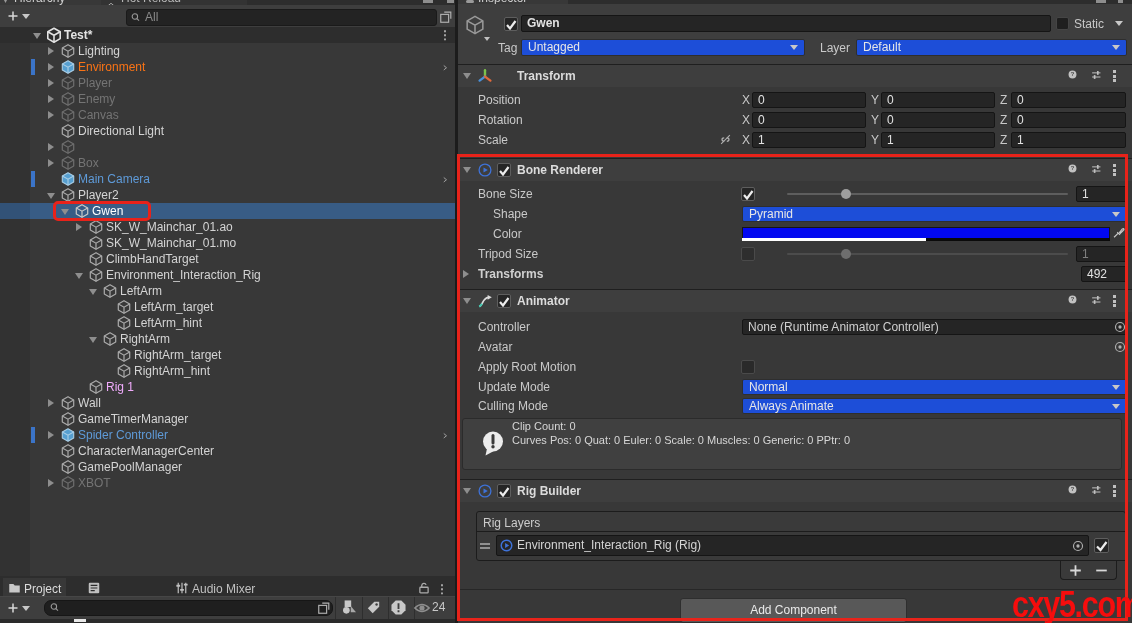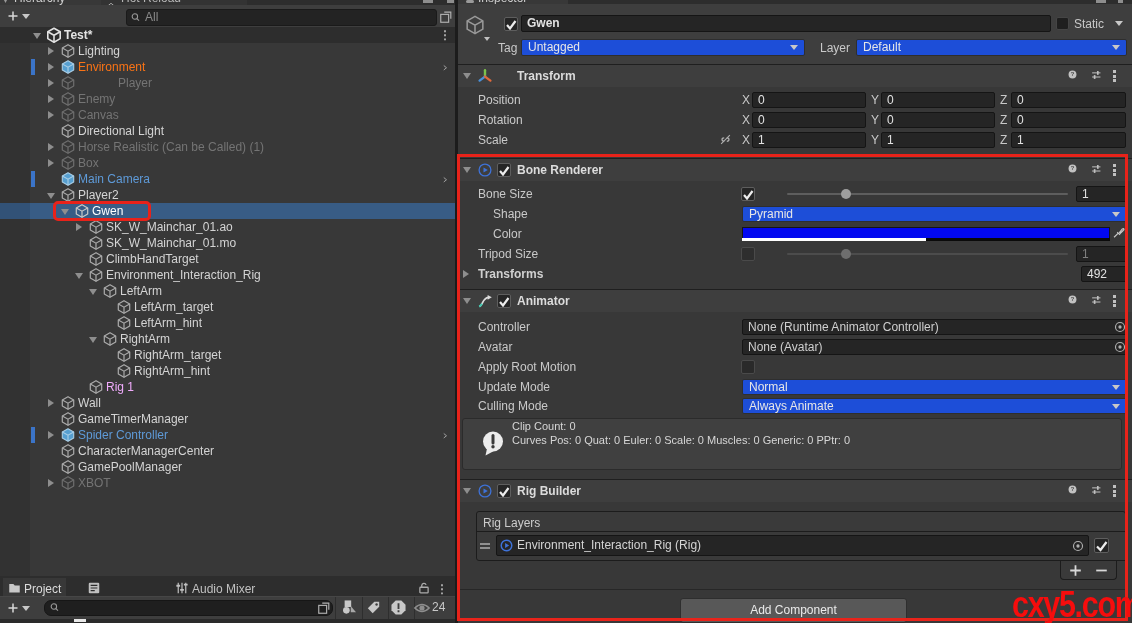--- a/index.html
+++ b/index.html
@@ -70,21 +70,21 @@
 <div style="position:absolute;left:443px;top:62px;width:8px;height:10px;"><svg width="8" height="10" viewBox="0 0 16 16" style="">
         <path d="M1.5 1 L7 5.5 L1.5 10" fill="none" stroke="#ABABAB" stroke-width="1.8"></path>
       </svg></div>
 <div style="position:absolute;left:48px;top:79px;width:6px;height:8px;">
       <div style="width:0;height:0;border-left:6px solid #8E8E8E;border-top:4px solid transparent;border-bottom:4px solid transparent"></div>
     </div>
 <div style="position:absolute;left:60px;top:75px;width:16px;height:16px;"><svg width="16" height="16" viewBox="0 0 16 16" style="">
         <path d="M8 1.7 L13.7 4.95 V11.05 L8 14.3 L2.3 11.05 V4.95 Z" fill="none" stroke="#6E6E6E" stroke-width="1.2" stroke-linejoin="round"></path>
         <path d="M2.3 4.95 L8 8.15 L13.7 4.95 M8 8.15 V14.3" fill="none" stroke="#6E6E6E" stroke-width="1.2"></path>
       </svg></div>
-<div style="position:absolute;left:78px;top:75px;white-space:pre;color:#747474;margin-left:40px;">Player</div>
+<div style="position:absolute;left:78px;top:75px;white-space:pre;color:#747474;">Player</div>
 <div style="position:absolute;left:48px;top:95px;width:6px;height:8px;">
       <div style="width:0;height:0;border-left:6px solid #8E8E8E;border-top:4px solid transparent;border-bottom:4px solid transparent"></div>
     </div>
 <div style="position:absolute;left:60px;top:91px;width:16px;height:16px;"><svg width="16" height="16" viewBox="0 0 16 16" style="">
         <path d="M8 1.7 L13.7 4.95 V11.05 L8 14.3 L2.3 11.05 V4.95 Z" fill="none" stroke="#6E6E6E" stroke-width="1.2" stroke-linejoin="round"></path>
         <path d="M2.3 4.95 L8 8.15 L13.7 4.95 M8 8.15 V14.3" fill="none" stroke="#6E6E6E" stroke-width="1.2"></path>
       </svg></div>
 <div style="position:absolute;left:78px;top:91px;white-space:pre;color:#747474;">Enemy</div>
 <div style="position:absolute;left:48px;top:111px;width:6px;height:8px;">
       <div style="width:0;height:0;border-left:6px solid #8E8E8E;border-top:4px solid transparent;border-bottom:4px solid transparent"></div>
@@ -99,21 +99,20 @@
         <path d="M2.3 4.95 L8 8.15 L13.7 4.95 M8 8.15 V14.3" fill="none" stroke="#ABABAB" stroke-width="1.2"></path>
       </svg></div>
 <div style="position:absolute;left:78px;top:123px;white-space:pre;color:#D4D4D4;">Directional Light</div>
 <div style="position:absolute;left:48px;top:143px;width:6px;height:8px;">
       <div style="width:0;height:0;border-left:6px solid #8E8E8E;border-top:4px solid transparent;border-bottom:4px solid transparent"></div>
     </div>
 <div style="position:absolute;left:60px;top:139px;width:16px;height:16px;"><svg width="16" height="16" viewBox="0 0 16 16" style="">
         <path d="M8 1.7 L13.7 4.95 V11.05 L8 14.3 L2.3 11.05 V4.95 Z" fill="none" stroke="#6E6E6E" stroke-width="1.2" stroke-linejoin="round"></path>
         <path d="M2.3 4.95 L8 8.15 L13.7 4.95 M8 8.15 V14.3" fill="none" stroke="#6E6E6E" stroke-width="1.2"></path>
       </svg></div>
-<div style="position:absolute;left:78px;top:139px;white-space:pre;color:#747474;">Horse Realistic (Can be Called) (1)</div>
 <div style="position:absolute;left:48px;top:159px;width:6px;height:8px;">
       <div style="width:0;height:0;border-left:6px solid #8E8E8E;border-top:4px solid transparent;border-bottom:4px solid transparent"></div>
     </div>
 <div style="position:absolute;left:60px;top:155px;width:16px;height:16px;"><svg width="16" height="16" viewBox="0 0 16 16" style="">
         <path d="M8 1.7 L13.7 4.95 V11.05 L8 14.3 L2.3 11.05 V4.95 Z" fill="none" stroke="#6E6E6E" stroke-width="1.2" stroke-linejoin="round"></path>
         <path d="M2.3 4.95 L8 8.15 L13.7 4.95 M8 8.15 V14.3" fill="none" stroke="#6E6E6E" stroke-width="1.2"></path>
       </svg></div>
 <div style="position:absolute;left:78px;top:155px;white-space:pre;color:#747474;">Box</div>
 <div style="position:absolute;left:31px;top:171px;width:3.5px;height:16px;background:#3B74C8;"></div>
 <div style="position:absolute;left:60px;top:171px;width:16px;height:16px;"><svg width="16" height="16" viewBox="0 0 16 16" style="">
@@ -477,21 +476,20 @@
       <div style="width:3px;height:3px;background:#C0C0C0;position:absolute;top:4.5px"></div>
       <div style="width:3px;height:3px;background:#C0C0C0;position:absolute;top:9px"></div>
     </div>
 <div style="position:absolute;left:478px;top:319px;white-space:pre;color:#C9C9C9;">Controller</div>
 <div class="fld" style="left:742px;top:319px;width:385px;height:16px;line-height:14px;color:#CFCFCF;">None (Runtime Animator Controller)</div>
     <div style="position:absolute;left:1114px;top:321px;width:12px;height:12px;"><svg width="12" height="12" viewBox="0 0 16 16" style="">
         <circle cx="8" cy="8" r="6" fill="none" stroke="#B0B0B0" stroke-width="1.5"></circle>
         <circle cx="8" cy="8" r="2.2" fill="#B0B0B0"></circle>
       </svg></div>
 <div style="position:absolute;left:478px;top:339px;white-space:pre;color:#C9C9C9;">Avatar</div>
-<div class="fld" style="left:742px;top:339px;width:385px;height:16px;line-height:14px;color:#CFCFCF;">None (Avatar)</div>
     <div style="position:absolute;left:1114px;top:341px;width:12px;height:12px;"><svg width="12" height="12" viewBox="0 0 16 16" style="">
         <circle cx="8" cy="8" r="6" fill="none" stroke="#B0B0B0" stroke-width="1.5"></circle>
         <circle cx="8" cy="8" r="2.2" fill="#B0B0B0"></circle>
       </svg></div>
 <div style="position:absolute;left:478px;top:359px;white-space:pre;color:#C9C9C9;">Apply Root Motion</div>
 <div class="cb" style="left:741px;top:360px;width:14px;height:14px;background:#2A2A2A;border-color:#4A4A4A;"></div>
 <div style="position:absolute;left:478px;top:379px;white-space:pre;color:#C9C9C9;">Update Mode</div>
 <div class="dd" style="left:742px;top:379px;width:385px;height:16px;line-height:14px;">Normal</div>
 <div class="ddarrow" style="left:1112px;top:385px;"></div>
 <div style="position:absolute;left:478px;top:398px;white-space:pre;color:#C9C9C9;">Culling Mode</div>

